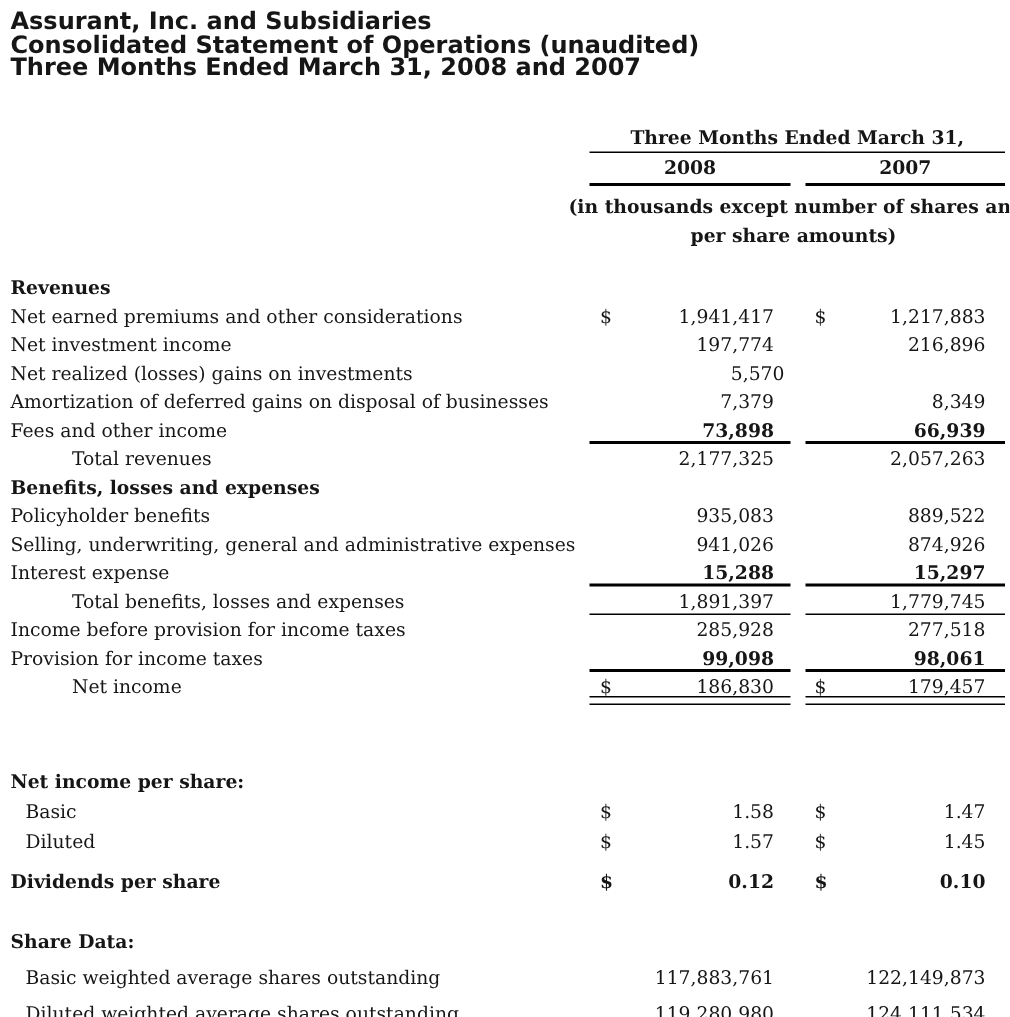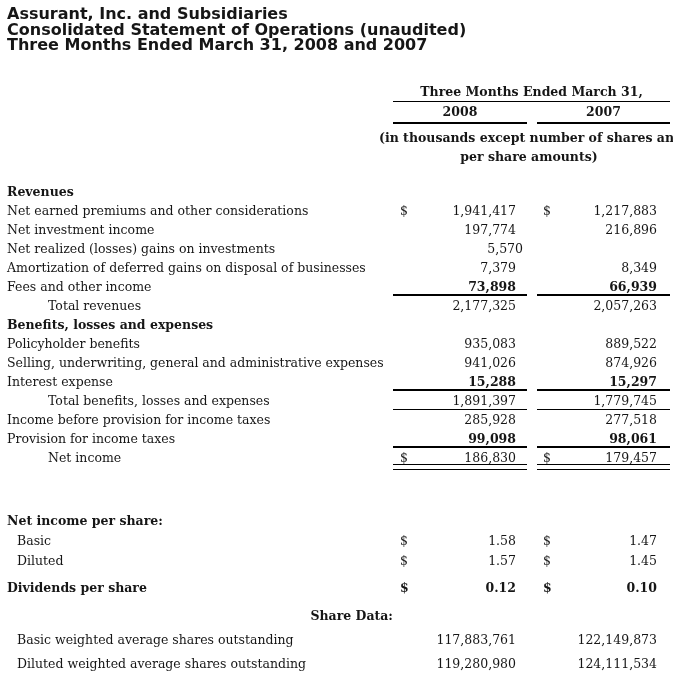--- a/index.html
+++ b/index.html
@@ -58,21 +58,21 @@
   .val { margin-left:auto; }
   .rule-single { border-bottom:2px solid var(--rule,#000);font-weight:bold; }
   .rule-thin { border-bottom:1px solid var(--rule,#000); }
   .rule-double::after {
     content:""; position:absolute; left:0; right:0; bottom:-3px; height:4px;
     border-top:1px solid var(--rule,#000);
     border-bottom:1px solid var(--rule,#000);
   }
   .gap-lg  { margin-top:44px; }
   .gap-md  { margin-top:7px;  }
-  .gap-md2 { margin-top:8px;text-align:right; }
+  .gap-md2 { margin-top:20px; }
   .gap-sm  { margin-top:4px;  }
 </style>
 </head>
 <body>
 
 <div class="page" style="--text: #161616; --rule: #000000; --bg: #ffffff;">
 
   <div class="title-block">
     <div>Assurant, Inc. and Subsidiaries</div>
     <div>Consolidated Statement of Operations (unaudited)</div>

